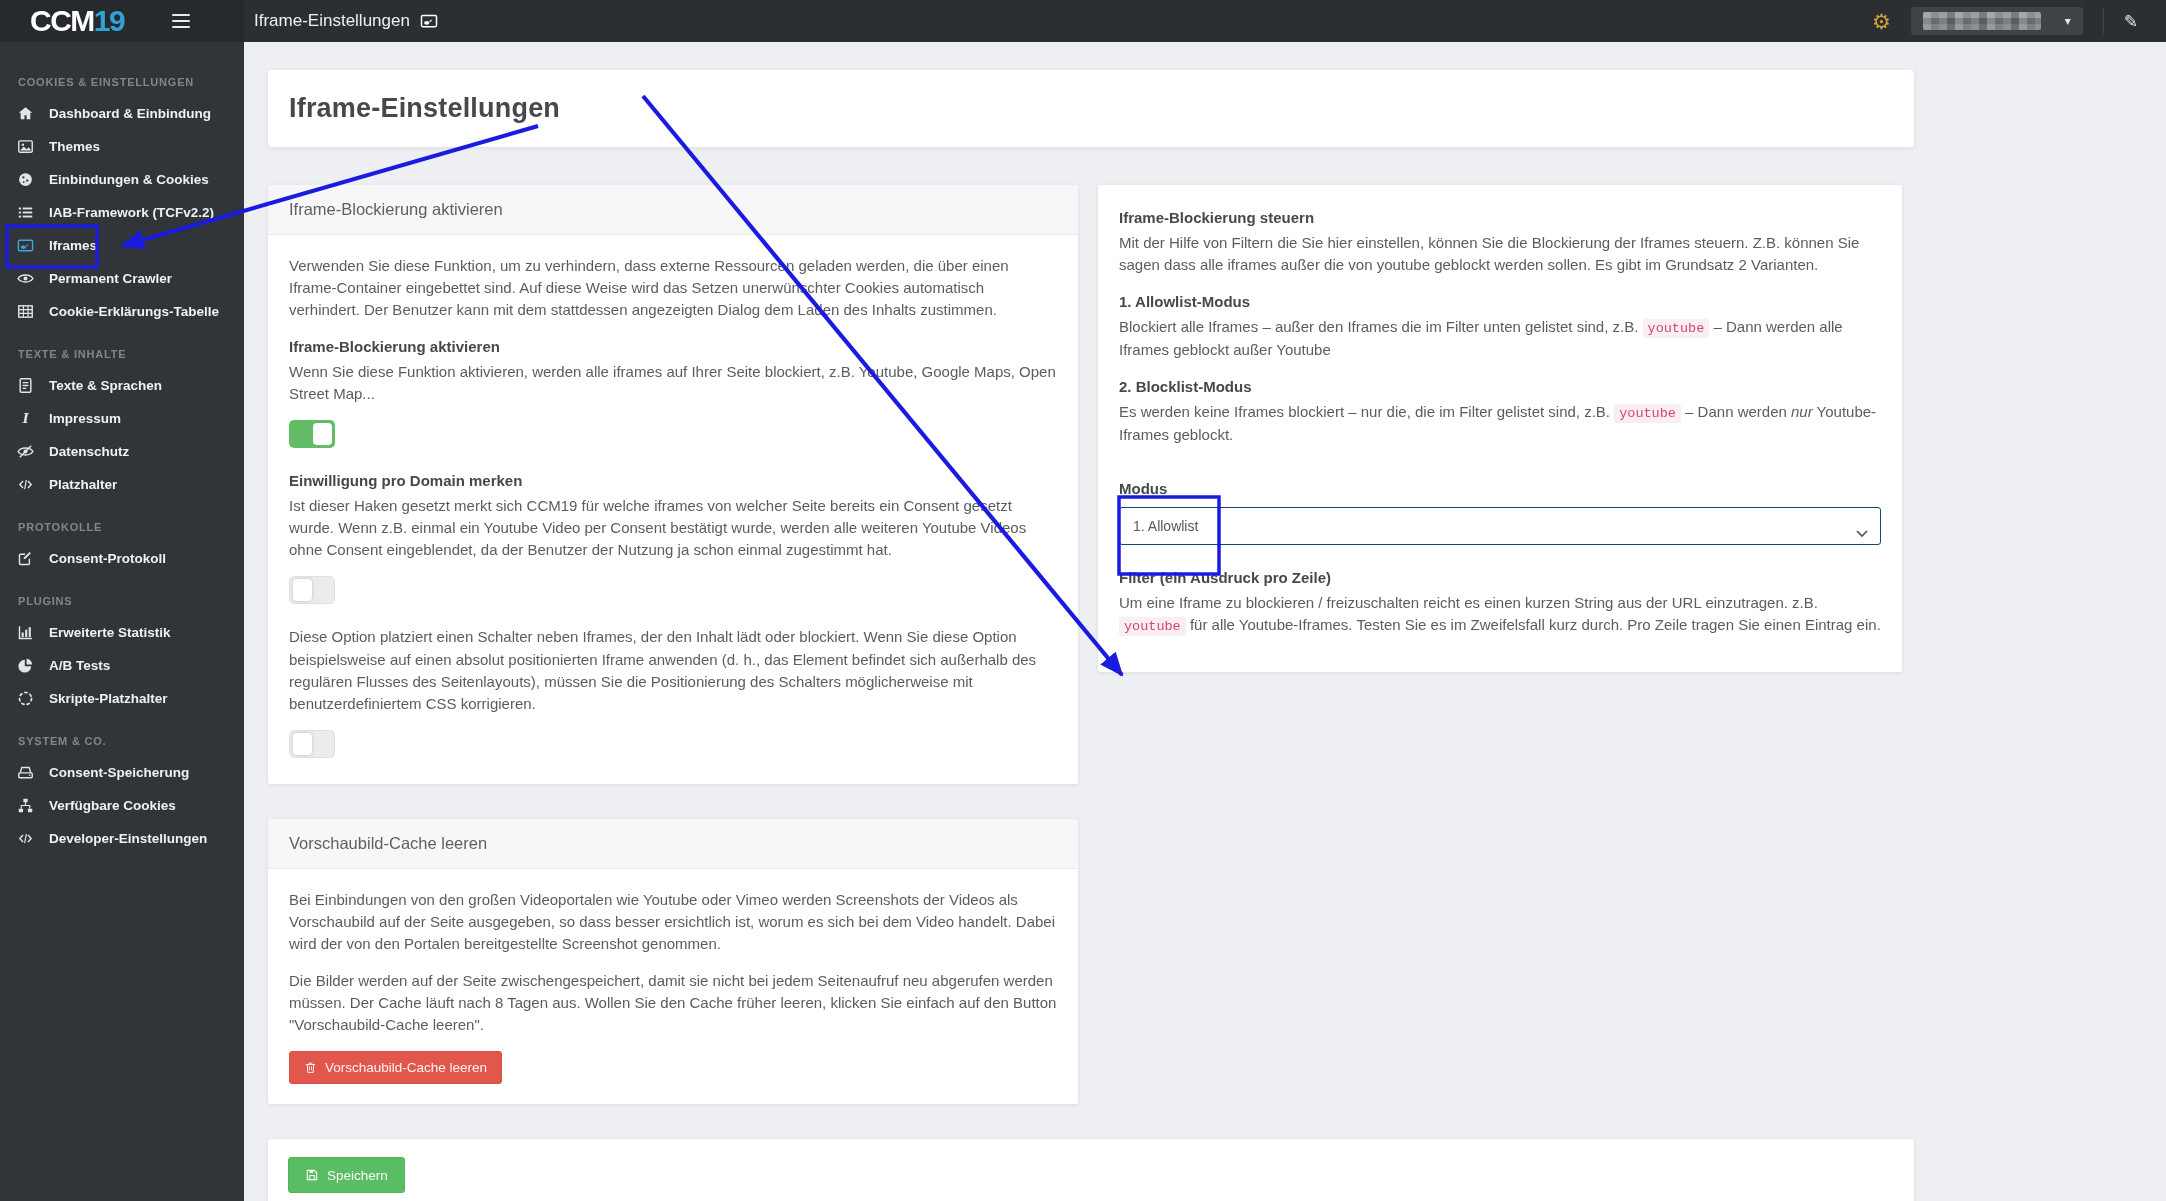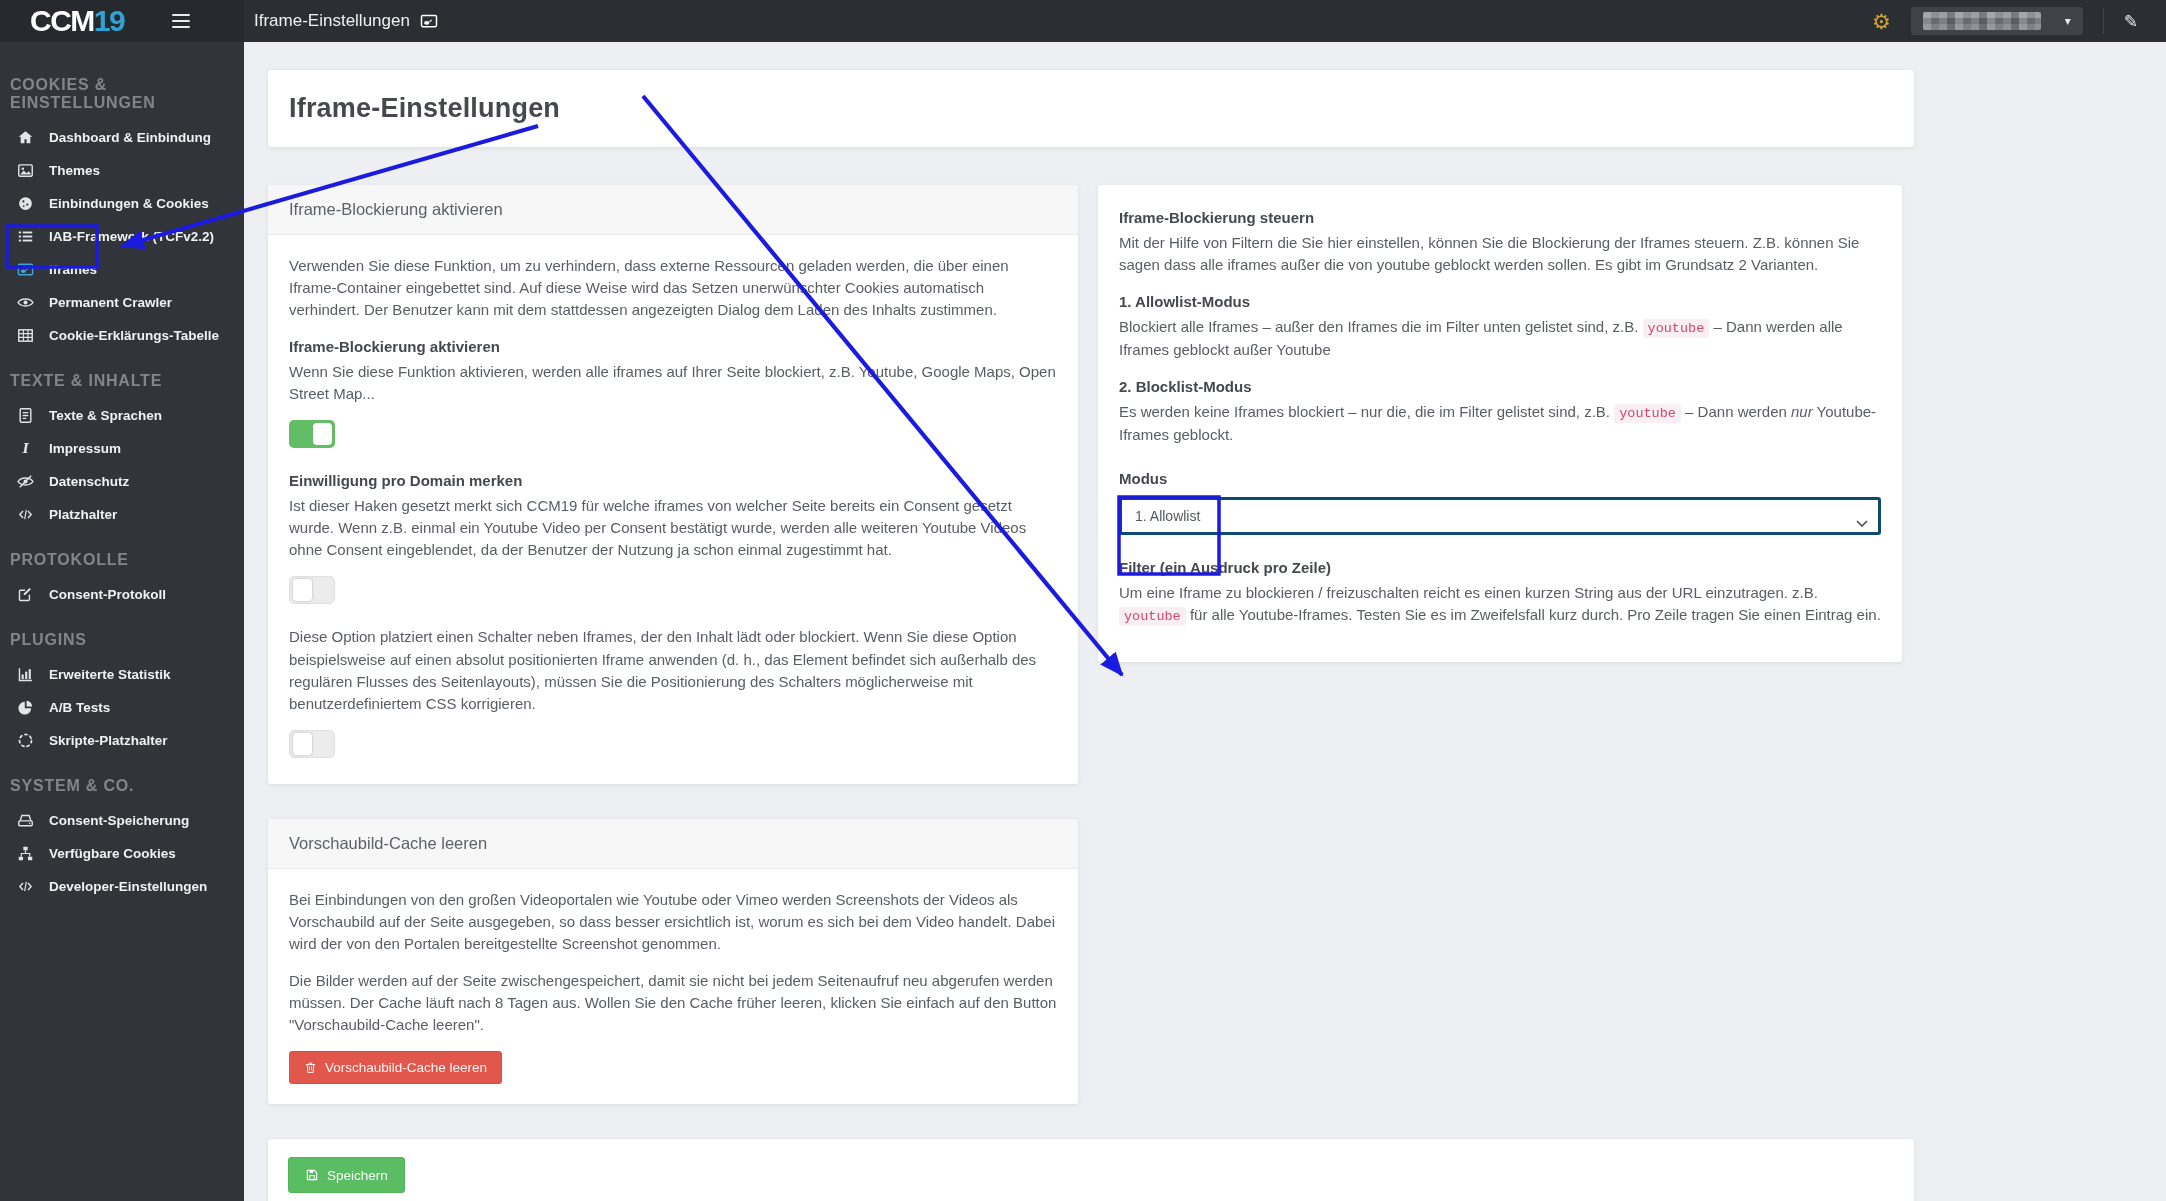--- a/index.html
+++ b/index.html
@@ -21,21 +21,21 @@
   .pixelated { width:118px; height:18px; border-radius:2px;
     background-image:
       repeating-linear-gradient(90deg, rgba(255,255,255,.20) 0 8px, rgba(255,255,255,0) 8px 16px, rgba(255,255,255,.13) 16px 24px, rgba(0,0,0,.14) 24px 32px),
       repeating-linear-gradient(0deg, #7d8186 0 6px, #686c71 6px 12px, #8d9196 12px 18px); }
   .chev-down { color:#e6e8ea; font-size:12px; }
   .top-divider { width:1px; height:26px; background:rgba(255,255,255,.10); }
   .pencil { color:#e8eaec; font-size:17px; cursor:pointer; }
 
   
   .sidebar { position:absolute; top:42px; left:0; width:244px; height:1159px; background:#31353a; padding-top:14px; z-index:5; }
-  .nav-section-title { color:#82868c; font-size:16px; font-weight:700; letter-spacing:.8px; padding:20px 10px 9px; }
+  .nav-section-title { color:#82868c; font-size:11px; font-weight:700; letter-spacing:.8px; padding:20px 18px 9px; }
   .nav-item { display:flex; align-items:center; gap:14px; padding:8px 16px; color:#eff1f3; font-size:13.5px; font-weight:600; cursor:pointer; }
   .nav-item .nico { width:19px; display:inline-flex; justify-content:center; color:#e2e4e7; flex-shrink:0; }
   .nav-item.active .nico { color:#41a5d6; }
 
   
   .main { position:absolute; top:42px; left:244px; width:1922px; height:1159px; background:#edeff2; padding:28px 0 0 24px; overflow:hidden; }
   .container { width:1646px; }
   .title-card { background:#fff; border-radius:3px; box-shadow:0 1px 4px rgba(60,65,70,.10); height:77px; display:flex; align-items:center; padding-left:21px; margin-bottom:38px; }
   .page-title { font-size:27px; font-weight:700; color:#46484c; letter-spacing:.2px; }
 
@@ -55,38 +55,38 @@
   .toggle.on { background:#63bc66; }
   .toggle.on .knob { right:3px; }
   .toggle.off { background:#ececec; border:1px solid #e0e0e0; }
   .toggle.off .knob { left:3px; top:2px; box-shadow:0 0 3px rgba(0,0,0,.22); }
 
   .code-chip { font-family:"Liberation Mono","DejaVu Sans Mono",monospace; font-size:13.5px; color:#d2486b; background:#f9eef1; padding:2px 5px; border-radius:3px; }
   .em { font-style:italic; }
 
   
   .select-wrap { position:relative; margin:7px 0 22px; }
-  select.modus { width:100%; height:38px; border:3px solid #0c4a6e; border-radius:3px; background:#fff; color:#55585c; font-size:14px; padding:0 13px; appearance:none; -webkit-appearance:none; font-family:inherit; }
+  select.modus { width:100%; height:38px; border:1px solid #0c4a6e; border-radius:3px; background:#fff; color:#55585c; font-size:14px; padding:0 13px; appearance:none; -webkit-appearance:none; font-family:inherit; }
   .select-chev { position:absolute; right:13px; top:15px; pointer-events:none; }
 
   
   .filter-box { position:relative; width:100%; height:112px; border:1px solid #ccd1d6; border-radius:3px; background:#fff; padding:9px 12px; font-size:14.5px; color:#42464b; cursor:text; margin-top:7px; }
   .misspell { text-decoration:underline wavy #d9534f; text-decoration-thickness:1px; text-underline-offset:3px; }
   .count-badge { position:absolute; right:9px; bottom:9px; width:22px; height:22px; border-radius:50%; background:#d01f4e; color:#fff; font-size:12px; font-weight:700; display:flex; align-items:center; justify-content:center; }
   .resize-handle { position:absolute; right:1px; bottom:1px; width:10px; height:10px;
     background:linear-gradient(135deg, transparent 0 45%, #a8a8a8 45% 53%, transparent 53% 68%, #a8a8a8 68% 76%, transparent 76%); }
 
   
   .btn { display:inline-flex; align-items:center; gap:8px; border-radius:3px; font-size:13.5px; padding:9px 14px; cursor:pointer; line-height:1; font-family:inherit; }
   .btn-danger { background:#e2574c; border:1px solid #d94f43; color:rgba(255,255,255,.93); }
   .btn-success { background:#5bbd63; border:1px solid #51b459; color:rgba(255,255,255,.95); padding:10px 16px; }
 
   .bottom-bar { background:#fff; border-radius:3px; box-shadow:0 1px 4px rgba(60,65,70,.10); padding:18px 20px; width:1646px; }
 
-  .mt22 { margin-top:22px; }
+  .mt22 { margin-top:32px; }
 
   
   .overlay { position:absolute; top:0; left:0; z-index:60; pointer-events:none; }
 </style>
 </head>
 <body>
 
 <div class="topbar">
   <div class="logo-area">
     <div class="logo"><span>CCM</span><span class="blue">19</span></div>

